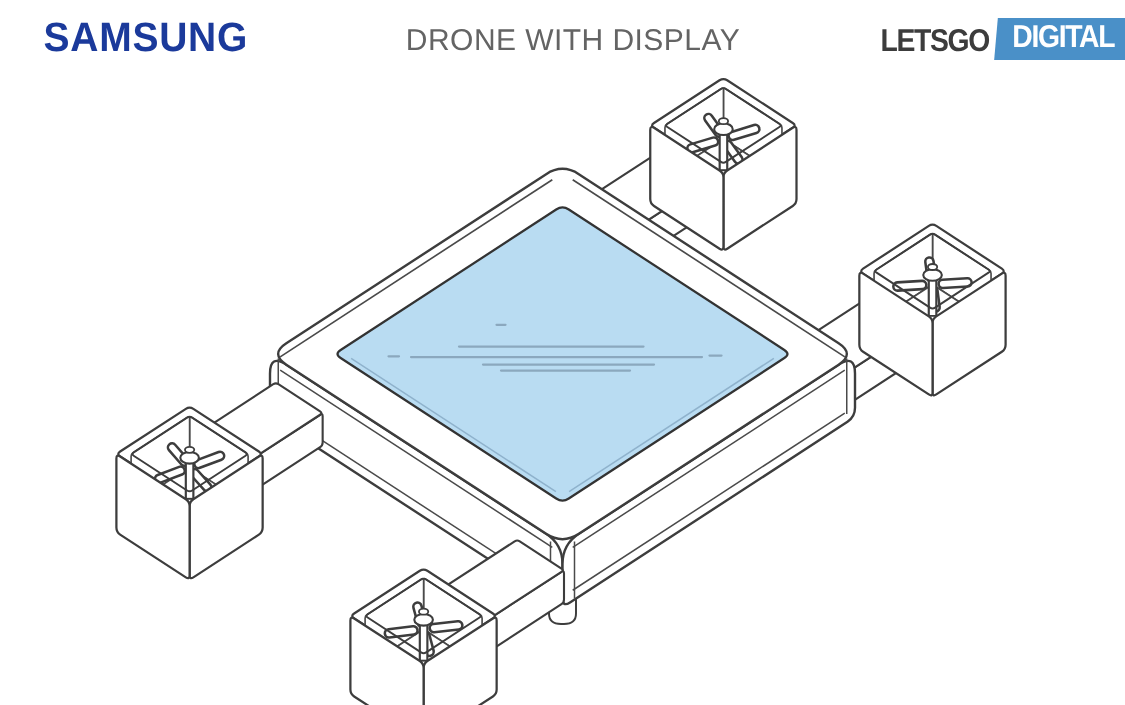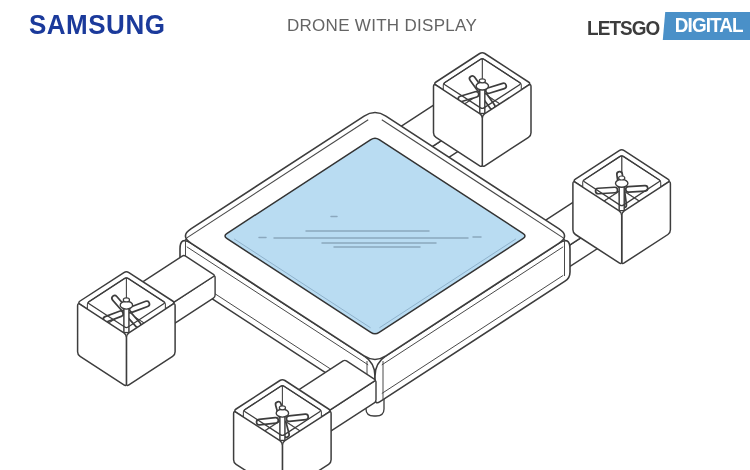--- a/index.html
+++ b/index.html
@@ -1,21 +1,21 @@
 <!DOCTYPE html>
 <html><head>
 <meta charset="utf-8">
 <style>
   html,body{margin:0;padding:0;}
   body{width:750px;height:470px;background:var(--bg,#ffffff);position:relative;overflow:hidden;
        font-family:"Liberation Sans","DejaVu Sans",sans-serif;}
   .hdr{position:absolute;top:0;left:0;width:100%;height:56px;padding-left:14px;}
   .samsung{position:absolute;left:29px;top:9px;font-size:26px;font-weight:bold;
     letter-spacing:.5px;color:var(--samsung-blue,#1b3a9b);transform:scaleY(1.05);transform-origin:left top;}
-  .title{position:absolute;left:50%;top:16px;transform:translateX(-50%);font-size:17px;
+  .title{position:absolute;left:50%;top:16px;transform:translateX(-50%);font-size:20px;
     color:var(--title-gray,#646464);letter-spacing:.3px;white-space:nowrap;}
   .lgd{position:absolute;right:11px;top:12px;display:flex;align-items:flex-end;}
   .lg{font-size:21px;font-weight:bold;color:var(--letsgo-gray,#3c3c3c);letter-spacing:-1px;
       transform:scaleX(.9);transform-origin:right center;margin-right:4px;}
   .dg{font-size:21px;font-weight:bold;color:#ffffff;background:var(--letsgo-blue,#4a90c8);
       letter-spacing:-1px;padding:1px 7px 3px 7px;transform:skewX(-5deg);}
   .dg span{display:inline-block;transform:skewX(5deg) scaleX(.9);}
   svg{position:absolute;left:0;top:0;}
 </style>
 </head>

